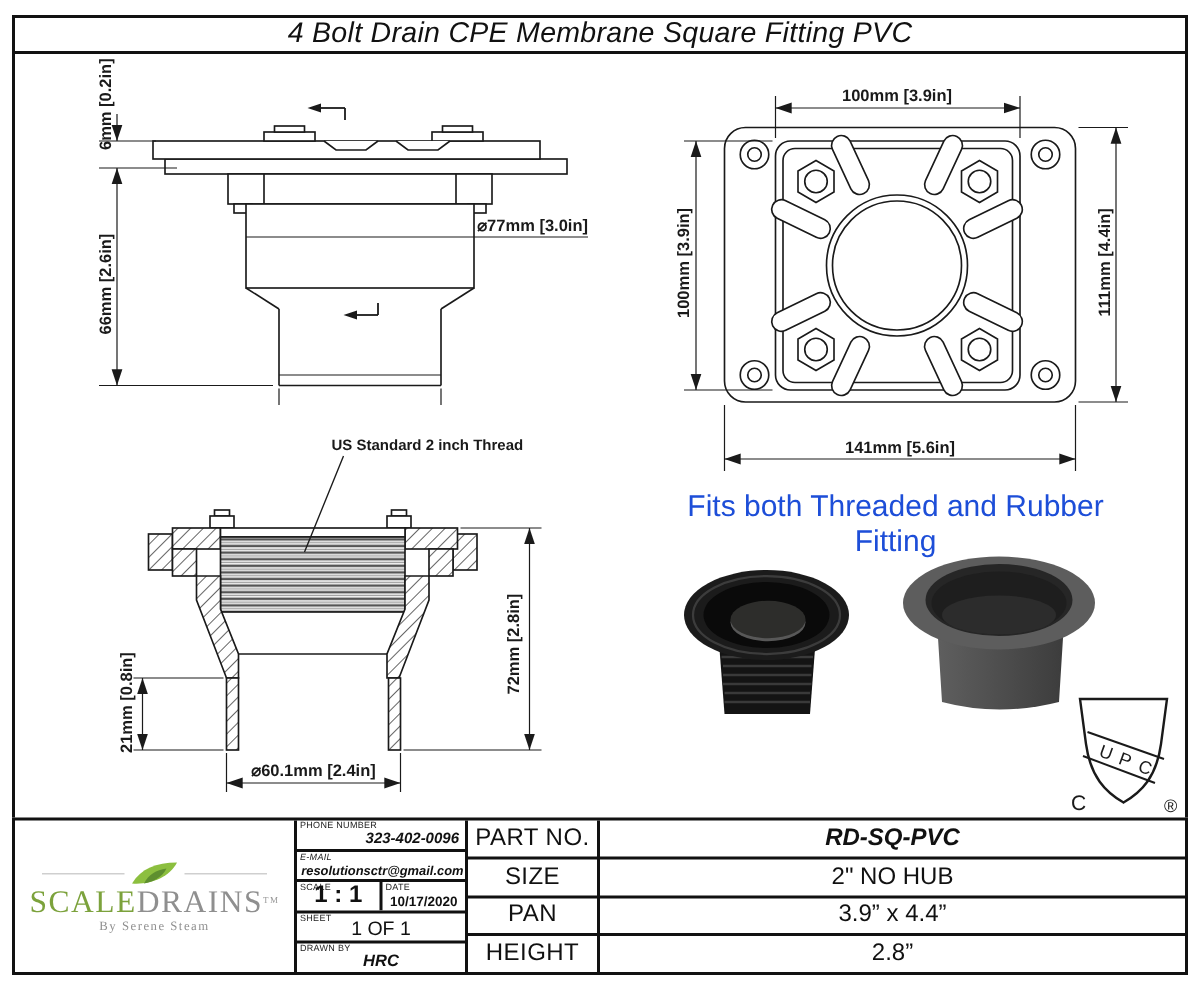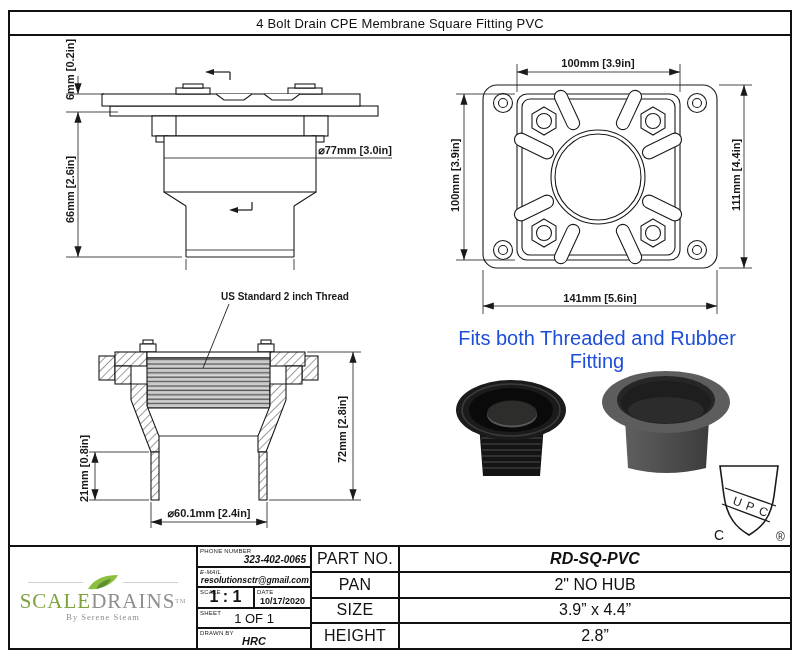--- a/index.html
+++ b/index.html
@@ -1,21 +1,21 @@
 <!DOCTYPE html>
 <html><head>
 <meta charset="utf-8">
 <style>
   html,body{margin:0;padding:0;background:#fff;}
   #page{position:relative;width:800px;height:659px;background:#fff;font-family:"Liberation Sans",sans-serif;color:#111;overflow:hidden;}
   .abs{position:absolute;}
   
   #sheet{left:8px;top:10px;width:780px;height:636px;border:2px solid #111;}
   #titlebar{left:8px;top:10px;width:780px;height:22px;border:2px solid #111;border-bottom:2px solid #111;display:flex;align-items:center;justify-content:center;}
-  #titlebar .t{font-size:13px;letter-spacing:.2px;}
+  #titlebar .t{font-style:italic;font-size:19px;letter-spacing:.2px;}
   svg text{font-family:"Liberation Sans",sans-serif;}
   .dim{font-size:11px;font-weight:700;fill:#1a1a1a;}
   .dimsm{font-size:10px;font-weight:700;fill:#1a1a1a;}
   
   #tblock{left:8px;top:545px;width:784px;height:105px;border:2px solid #111;box-sizing:border-box;display:flex;background:#fff;}
   .col{box-sizing:border-box;height:100%;}
   #logocell{width:188px;border-right:2px solid #111;display:flex;flex-direction:column;align-items:center;justify-content:center;}
   #infocol{width:114px;border-right:2px solid #111;display:flex;flex-direction:column;}
   #labelcol{width:88px;border-right:2px solid #111;display:flex;flex-direction:column;}
   #valuecol{flex:1;display:flex;flex-direction:column;}
@@ -284,21 +284,21 @@
       </div>
       <div id="brandrow">
         <span class="g">SCALE</span><span class="gr">DRAINS</span><span class="tm">TM</span>
       </div>
       <div id="tagline">By Serene Steam</div>
     </div>
 
     <div class="col" id="infocol">
       <div class="irow">
         <span class="minilabel">PHONE NUMBER</span>
-        <span class="minival">323-402-0065</span>
+        <span class="minival">323-402-0096</span>
       </div>
       <div class="irow">
         <span class="minilabel" style="font-style:italic;">E-MAIL</span>
         <span class="minival" style="font-size:8.6px;right:1px;padding-left:48px;">resolutionsctr@gmail.com</span>
       </div>
       <div class="irow split">
         <div>
           <span class="minilabel">SCALE</span>
           <span class="ctr" style="font-weight:700;font-size:16px;">1 : 1</span>
         </div>
@@ -315,24 +315,24 @@
         <span class="minilabel">DRAWN BY</span>
         <span class="ctr" style="font-weight:700;font-style:italic;font-size:11px;">HRC</span>
       </div>
     </div>
 
     <div class="col" id="labelcol">
       <div class="srow">
           <span class="speclabel">PART NO.</span>
         </div>
       <div class="srow">
+          <span class="speclabel">SIZE</span>
+        </div>
+      <div class="srow">
           <span class="speclabel">PAN</span>
-        </div>
-      <div class="srow">
-          <span class="speclabel">SIZE</span>
         </div>
       <div class="srow">
           <span class="speclabel">HEIGHT</span>
         </div>
     </div>
 
     <div class="col" id="valuecol">
       <div class="srow">
           <span class="specval pn">RD-SQ-PVC</span>
         </div>

